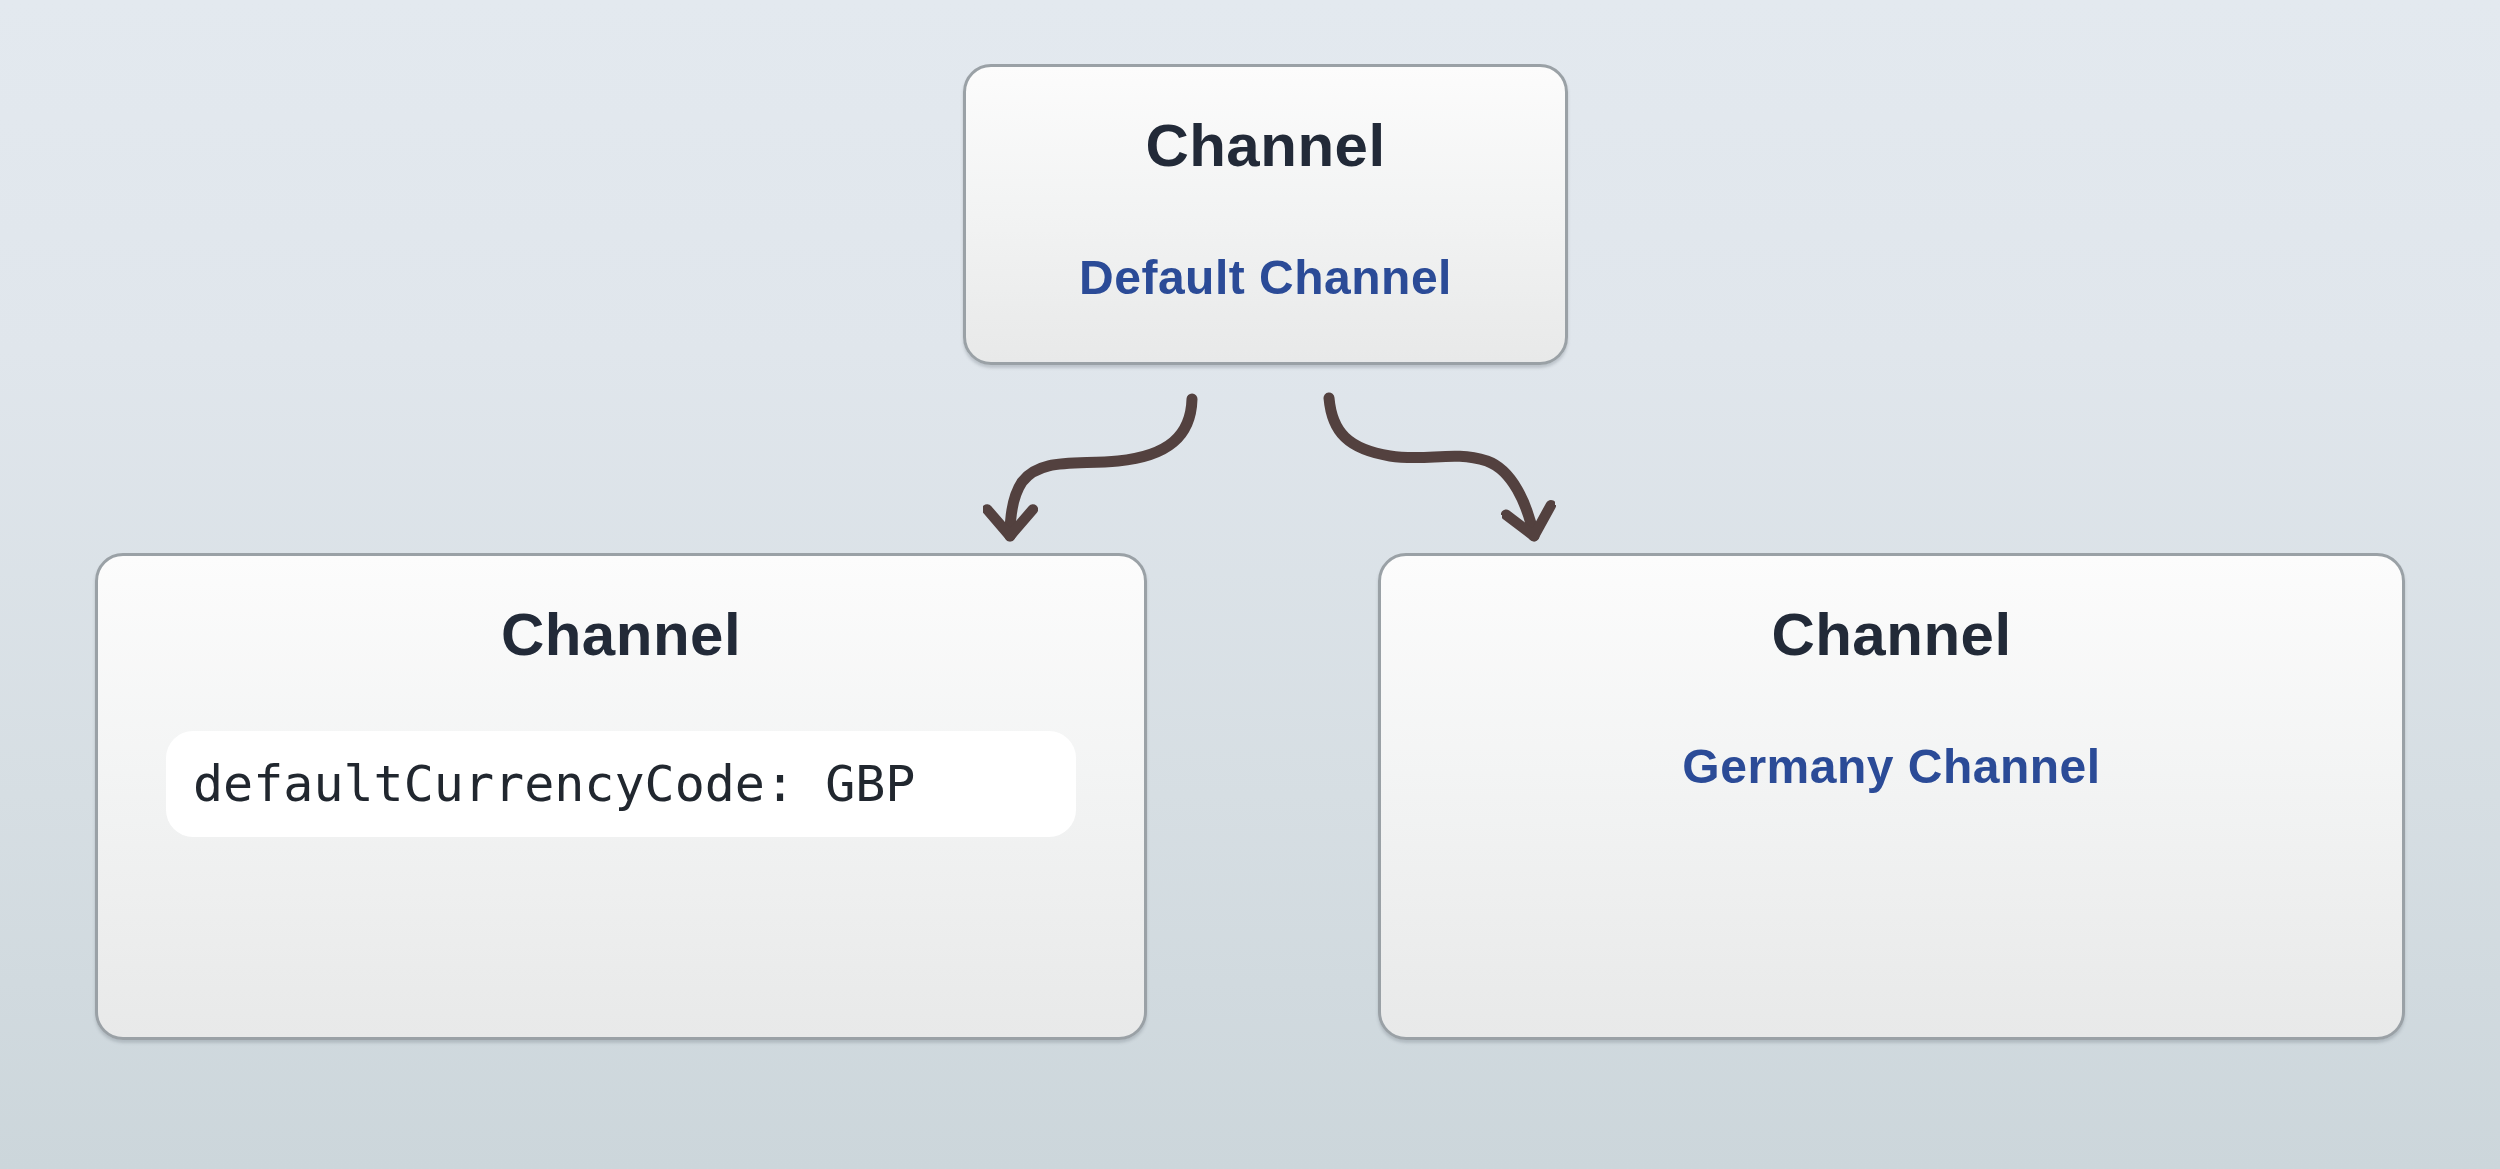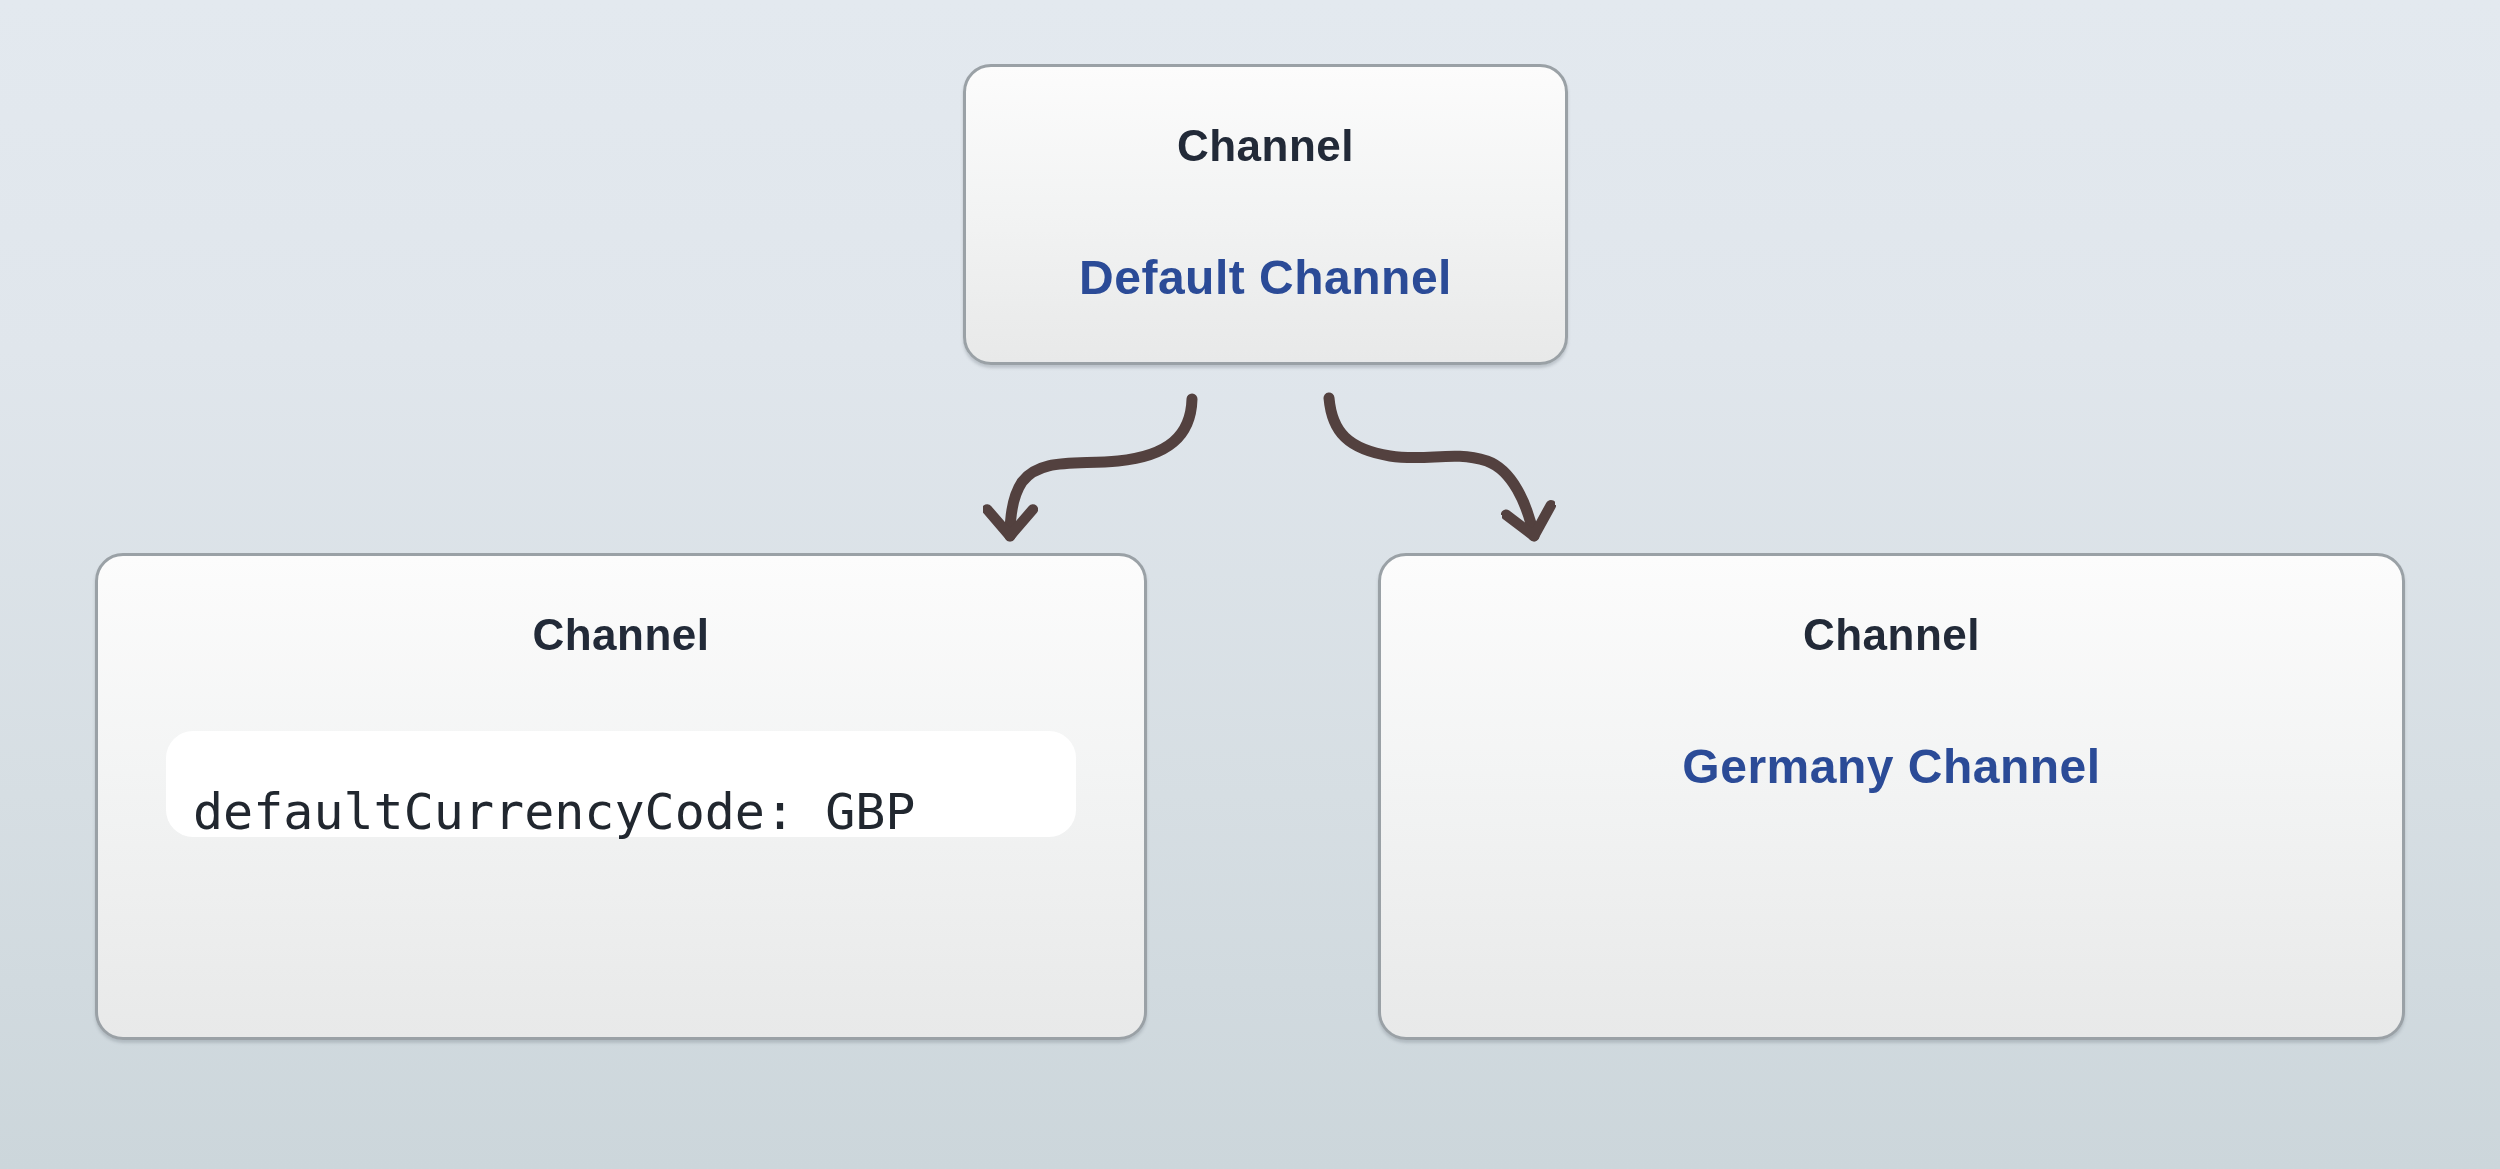--- a/index.html
+++ b/index.html
@@ -42,21 +42,21 @@
     box-shadow: 0 3px 3px rgba(110, 120, 128, 0.30);
     display: flex;
     flex-direction: column;
     align-items: center;
     padding-top: 49px;
   }
   .node-default  { left: 963px;  top: 64px;  width: 605px;  height: 301px; }
   .node-uk       { left: 95px;   top: 553px; width: 1052px; height: 487px; }
   .node-germany  { left: 1378px; top: 553px; width: 1027px; height: 487px; }
   .node-entity {
-    font-size: 44px;
+    font-size: 60px;
     line-height: 60px;
     font-weight: bold;
     color: var(--entity-text, #222a38);
     letter-spacing: 0.5px;
   }
   .node-name {
     margin-top: 70px;
     font-size: 48px;
     line-height: 64px;
     font-weight: bold;
@@ -64,21 +64,21 @@
     letter-spacing: 0.5px;
   }
   .node-attr {
     margin-top: 66px;
     box-sizing: border-box;
     width: calc(100% - 136px);
     height: 106px;
     border-radius: 27px;
     background: var(--attr-bg, #ffffff);
     display: flex;
-    align-items: flex-end;
+    align-items: center;
     padding-left: 27px;
   }
   .node-attr-text {
     font-family: "DejaVu Sans Mono", "Liberation Mono", monospace;
     font-size: 50px;
     line-height: 50px;
     color: var(--attr-text, #21272f);
     white-space: pre;
   }
 </style>

